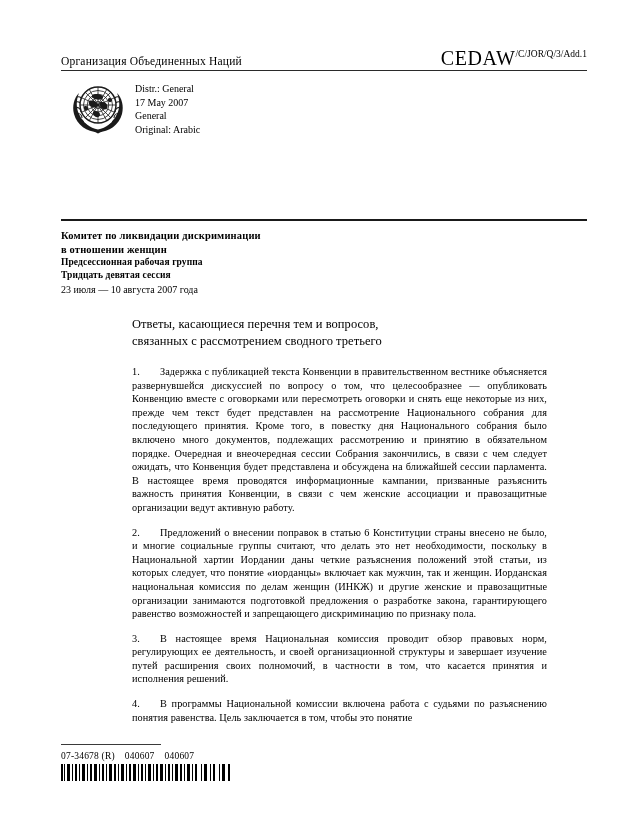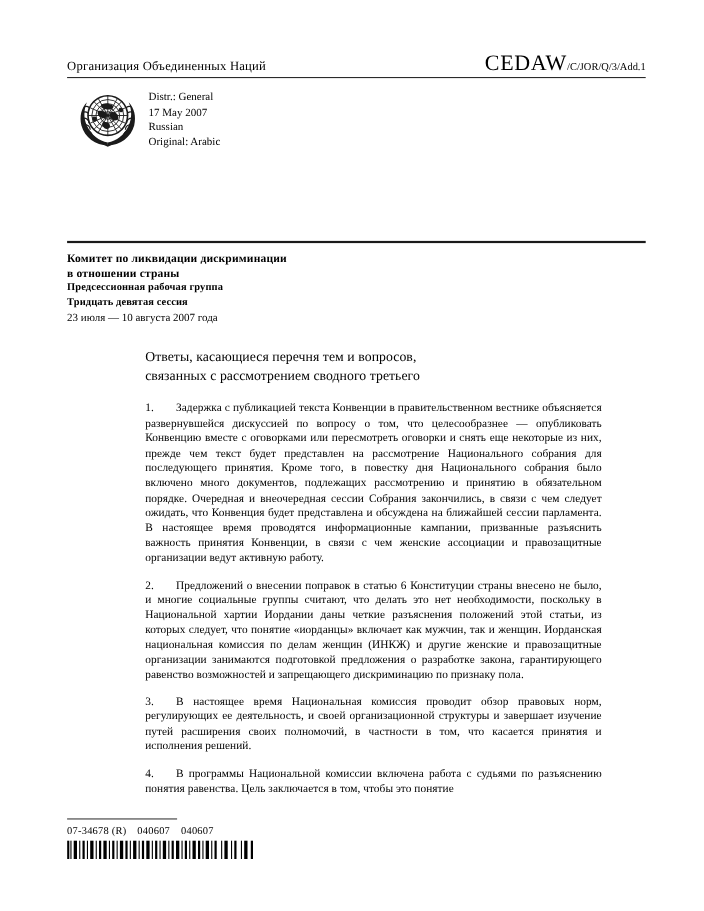--- a/index.html
+++ b/index.html
@@ -40,21 +40,21 @@
   .org-name {
     font-family: "Liberation Serif", "DejaVu Serif", serif;
     font-size: 11.5px;
     letter-spacing: 0.2px;
     line-height: 14px;
     white-space: nowrap;
   }
   .docsymbol {
     white-space: nowrap;
     display: flex;
-    align-items: flex-end;
+    align-items: flex-start;
   }
   .docsymbol-main {
     font-family: "Liberation Serif", "DejaVu Serif", serif;
     font-size: 20px;
     letter-spacing: 0.6px;
     line-height: 20px;
   }
   .docsymbol-suffix {
     font-family: "Liberation Serif", "DejaVu Serif", serif;
     font-size: 9.5px;
@@ -268,32 +268,32 @@
             <path d="M36 52 C40 51 43 54 42 58 C41 62 37 62 35 59 C33 56 33 53 36 52 Z"></path>
             <path d="M84 36 C88 35 91 38 90 42 C88 45 84 45 82 42 C81 39 82 37 84 36 Z"></path>
           </g>
         </svg>
       </div>
 
 
       <div class="distr-block">
         <div>Distr.: General</div>
         <div>17 May 2007</div>
-        <div>Russian</div>
+        <div>General</div>
         <div>Original: Arabic</div>
       </div>
 
     </div>
   </div>
 
   <hr class="rule-thick">
 
   <div class="committee">
     <div class="committee-name">Комитет по ликвидации дискриминации</div>
-    <div class="committee-name">в отношении страны</div>
+    <div class="committee-name">в отношении женщин</div>
     <div class="committee-sub">Предсессионная рабочая группа</div>
     <div class="committee-sub">Тридцать девятая сессия</div>
     <div class="committee-dates">23 июля — 10 августа 2007 года</div>
   </div>
 
   <div class="content">
 
     <h1 class="doc-title">
       <span>Ответы, касающиеся перечня тем и вопросов,</span><br>
       <span>связанных с рассмотрением сводного третьего</span><br>

